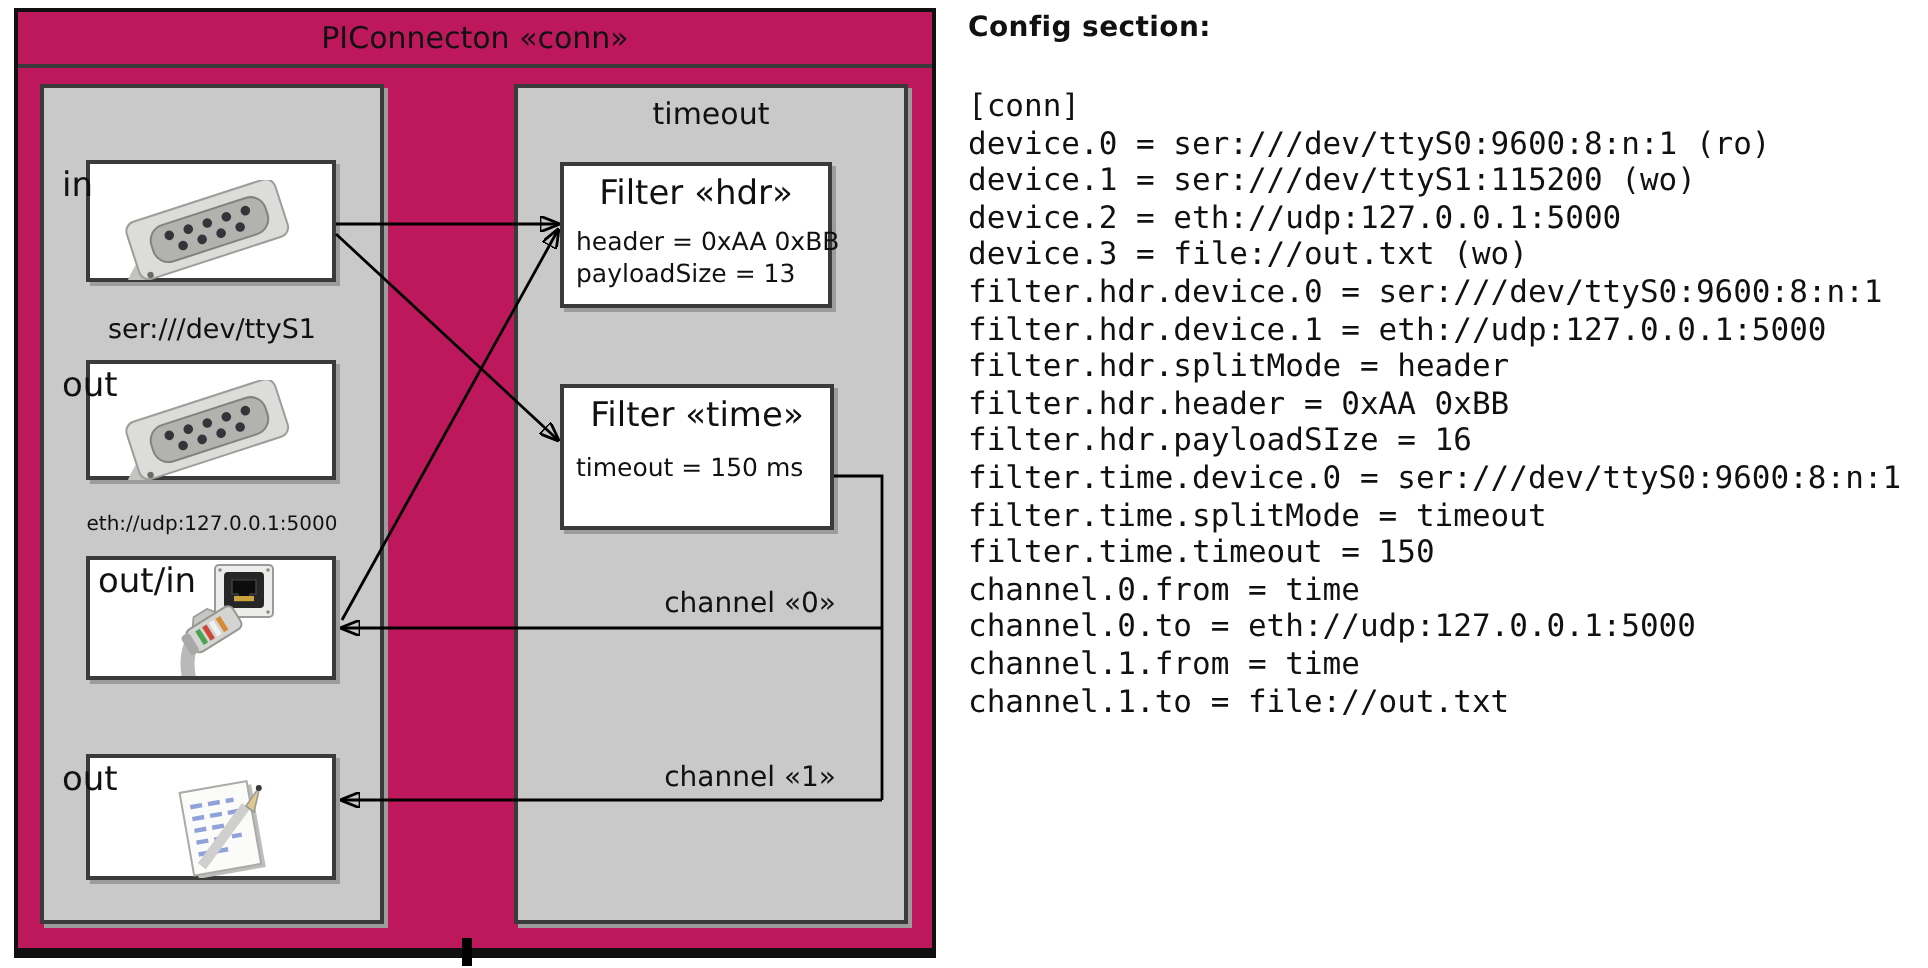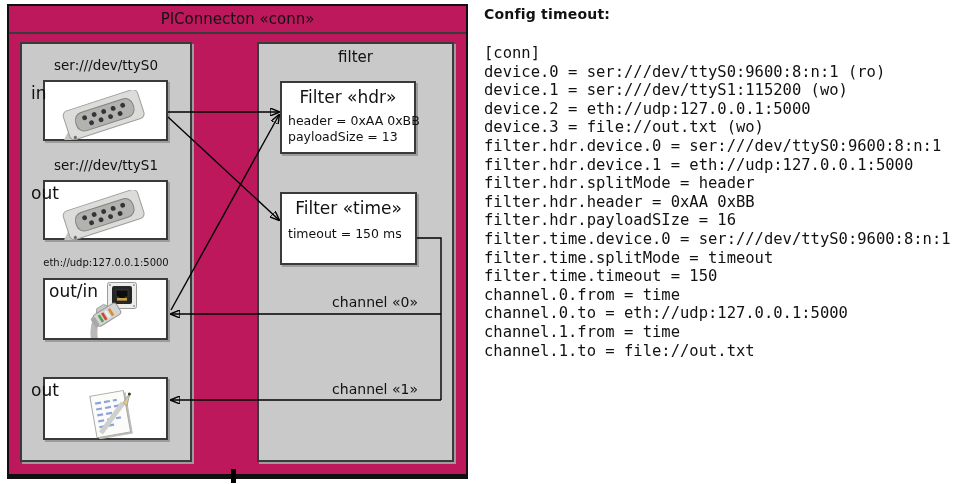--- a/index.html
+++ b/index.html
@@ -71,21 +71,20 @@
 </style>
 </head>
 <body>
 
 <div class="diagram">
 
   <div class="diagram-title">PIConnecton «conn»</div>
 
   <div class="group devices-group">
 
-    <div class="device-label" style="top:13px;">ser:///dev/ttyS0</div>
     <div class="white-box" style="left:21px;top:36px;width:125px;height:61px;">
       <span class="port-label">in</span>
       <svg class="dev-icon" style="left:8px;top:8px;" width="112" height="50" viewBox="0 0 112 50">
         <g transform="rotate(-18 56 25)">
           <path d="M14,32 C7,38 4,43 2,50" stroke="#c4c4c2" stroke-width="8" stroke-linecap="round" fill="none"></path>
           <rect x="12" y="8" width="78" height="30" rx="5" fill="#dcdcda" stroke="#9d9d99"></rect>
           <rect x="22" y="14" width="60" height="19" rx="8" fill="#b2b2ae" stroke="#82827e"></rect>
           <circle cx="32" cy="20" r="2.4" fill="#34343a"></circle>
             <circle cx="42" cy="20" r="2.4" fill="#34343a"></circle>
           <circle cx="52" cy="20" r="2.4" fill="#34343a"></circle>
@@ -159,21 +158,21 @@
         </g>
         <line x1="14" y1="46" x2="36" y2="16" stroke="#cfcfcd" stroke-width="5"></line>
         <line x1="14" y1="46" x2="36" y2="16" stroke="#9a9a96" stroke-width="5.8" stroke-dasharray="0.1 100"></line>
         <polygon points="36,16 43,6 40,19" fill="#e0c98f" stroke="#9a9a96" stroke-width="0.8"></polygon>
         <circle cx="42.4" cy="7" r="1.5" fill="#3a3a3a"></circle>
       </svg>
     </div>
   </div>
 
   <div class="group filters-group">
-    <div class="filters-title">filter</div>
+    <div class="filters-title">timeout</div>
 
     <div class="white-box" style="left:21px;top:37px;width:136px;height:73px;">
       <div class="filter-title">Filter «hdr»</div>
       <div class="filter-attr" style="top:30px;">header = 0xAA 0xBB</div>
       <div class="filter-attr" style="top:46px;">payloadSize = 13</div>
     </div>
 
     <div class="white-box" style="left:21px;top:148px;width:137px;height:73px;padding-left:24px;">
       <div class="filter-title">Filter «time»</div>
       <div class="filter-attr" style="top:32px;">timeout = 150 ms</div>
@@ -194,15 +193,15 @@
     <line x1="162" y1="304" x2="270" y2="109" marker-end="url(#arrow)"></line>
     <path d="M408,232 L432,232 L432,394"></path>
     <line x1="432" y1="308" x2="162" y2="308" marker-end="url(#arrow)"></line>
     <line x1="432" y1="394" x2="162" y2="394" marker-end="url(#arrow)"></line>
   </svg>
 </div>
 
 <div class="frame-bottom-notch"></div>
 
 <div class="config-panel">
-  <div class="config-heading">Config timeout:</div>
+  <div class="config-heading">Config section:</div>
   <div class="config-lines"><div>[conn]</div><div>device.0 = ser:///dev/ttyS0:9600:8:n:1 (ro)</div><div>device.1 = ser:///dev/ttyS1:115200 (wo)</div><div>device.2 = eth://udp:127.0.0.1:5000</div><div>device.3 = file://out.txt (wo)</div><div>filter.hdr.device.0 = ser:///dev/ttyS0:9600:8:n:1</div><div>filter.hdr.device.1 = eth://udp:127.0.0.1:5000</div><div>filter.hdr.splitMode = header</div><div>filter.hdr.header = 0xAA 0xBB</div><div>filter.hdr.payloadSIze = 16</div><div>filter.time.device.0 = ser:///dev/ttyS0:9600:8:n:1</div><div>filter.time.splitMode = timeout</div><div>filter.time.timeout = 150</div><div>channel.0.from = time</div><div>channel.0.to = eth://udp:127.0.0.1:5000</div><div>channel.1.from = time</div><div>channel.1.to = file://out.txt</div></div>
 </div>
 
 </body></html>

